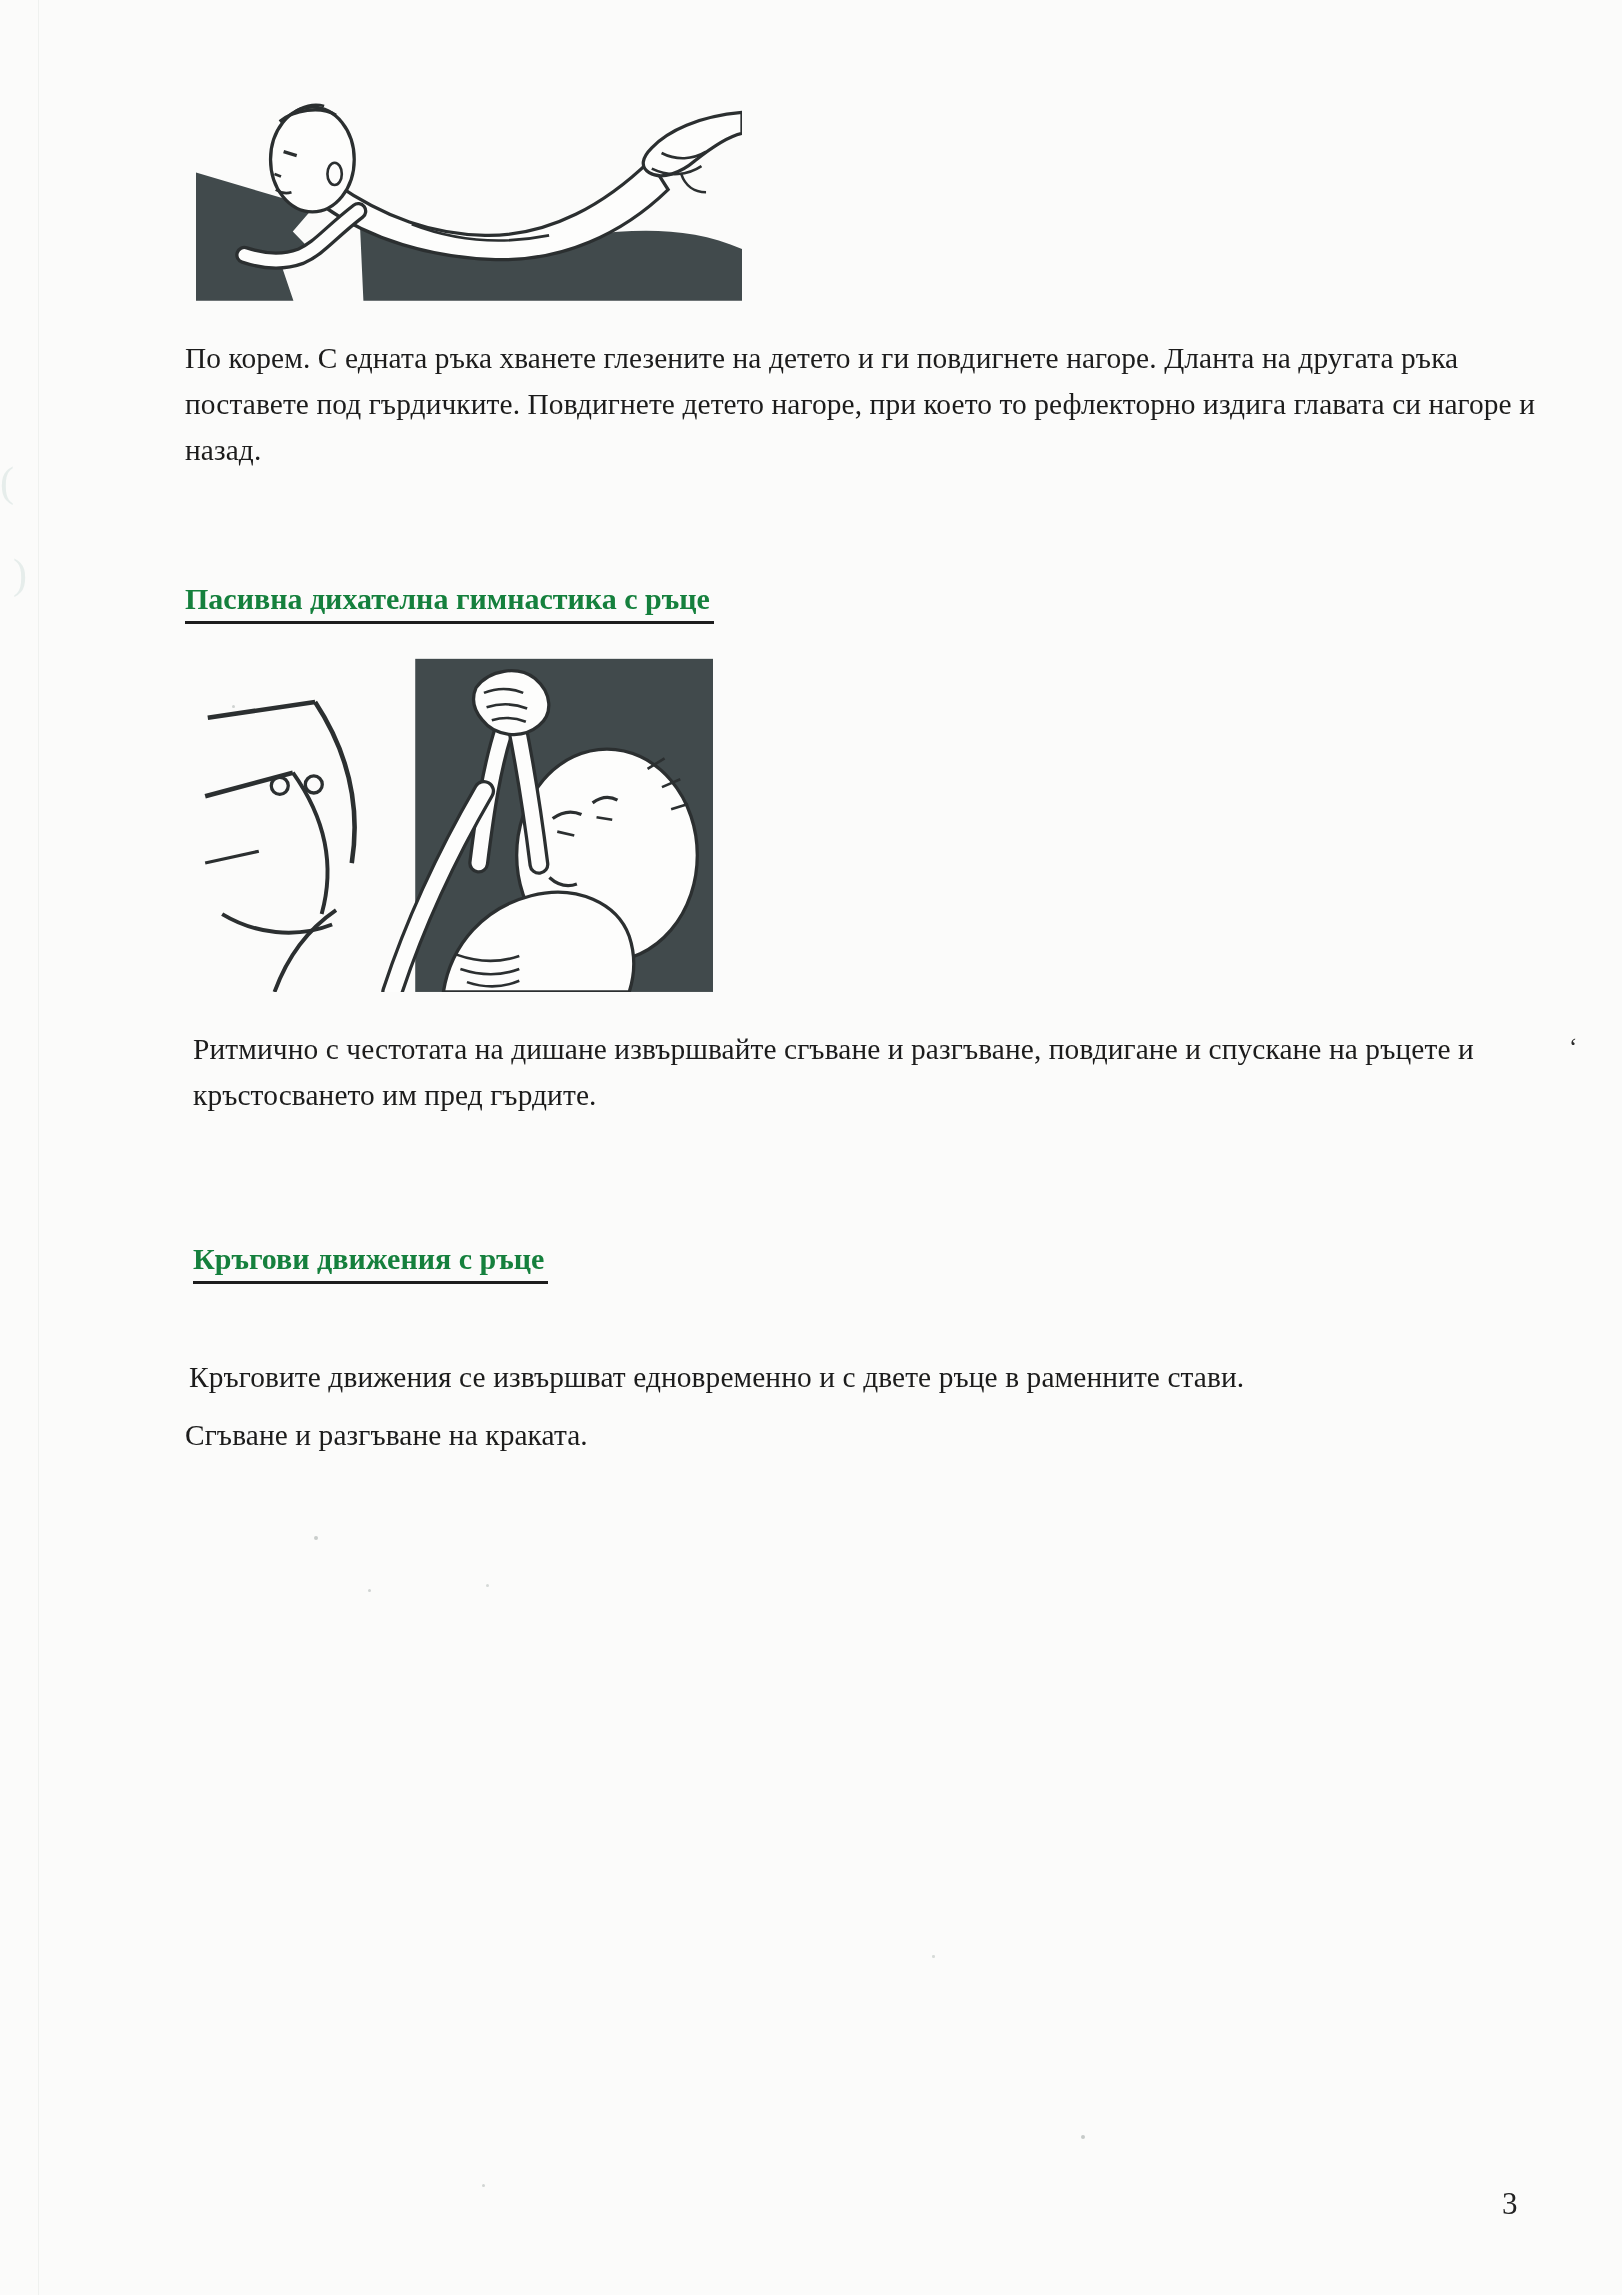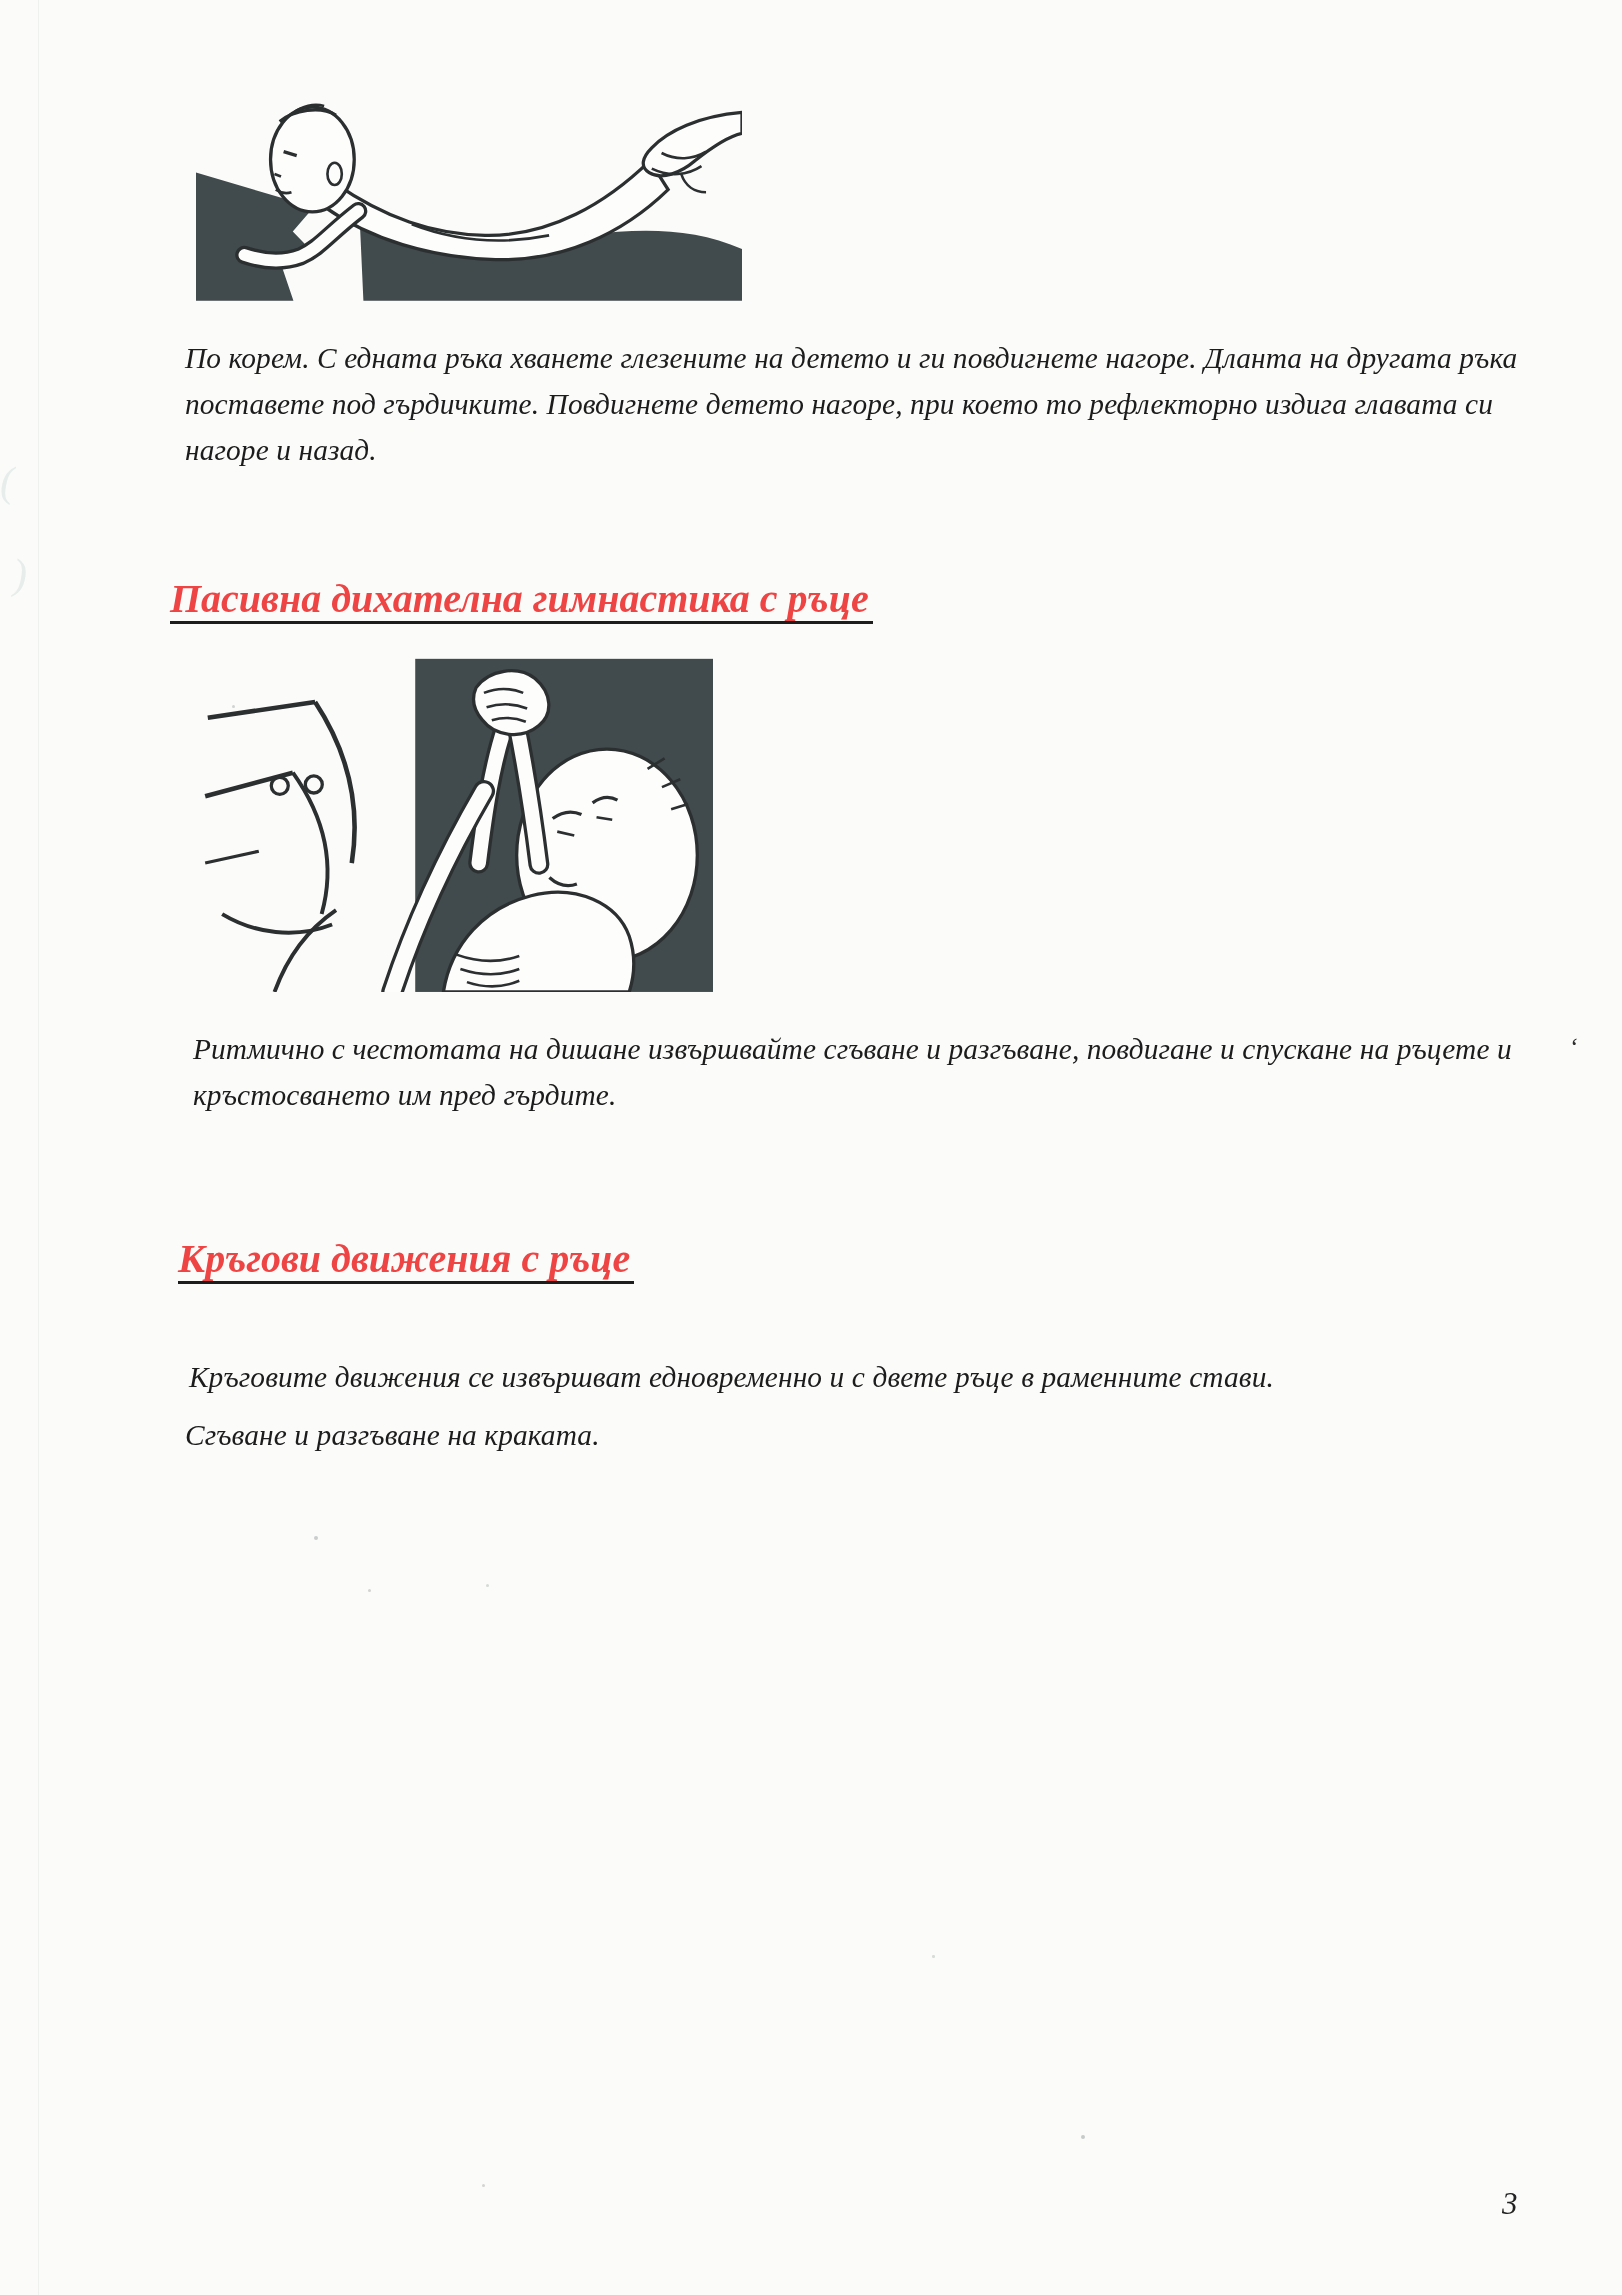--- a/index.html
+++ b/index.html
@@ -4,35 +4,35 @@
 <style>
   html,body{margin:0;padding:0;}
   body{
     width:1623px;height:2295px;
     background:#fbfbfa;
     font-family:"Liberation Serif","DejaVu Serif",serif;
     color:#1e1e1e;
     position:relative;
     overflow:hidden;
   }
-  .page{position:absolute;inset:0;font-style:italic;}
+  .page{position:absolute;inset:0;}
   
   .scan-line{position:absolute;left:38px;top:0;width:1.3px;height:100%;background:#eff1ef;}
   .scan-curve{position:absolute;color:#e6edeb;font-size:42px;font-weight:400;}
   .speck{position:absolute;border-radius:50%;}
   .stray-mark{position:absolute;font-size:25px;color:#2c2c2c;}
 
   .body-text{
     position:absolute;left:185px;width:1371px;
     font-size:29.4px;line-height:46px;letter-spacing:0.1px;
     color:#1c1c1c;text-align:left;
   }
   .heading{
-    position:absolute;left:170px;
-    font-size:40px;line-height:37px;font-weight:bold;color:#ef4444;
+    position:absolute;left:185px;
+    font-size:30px;line-height:37px;font-weight:bold;color:#15803d;
     border-bottom:3.3px solid #1d1d1d;padding:0 3.9px 3.9px 0;
     display:inline-block;
   }
   .figure{position:absolute;}
   .page-number{
     position:absolute;left:1502px;top:2186px;
     font-size:31px;color:#222;
   }
   svg .ink{stroke:#2b2f30;fill:none;}
 </style>

